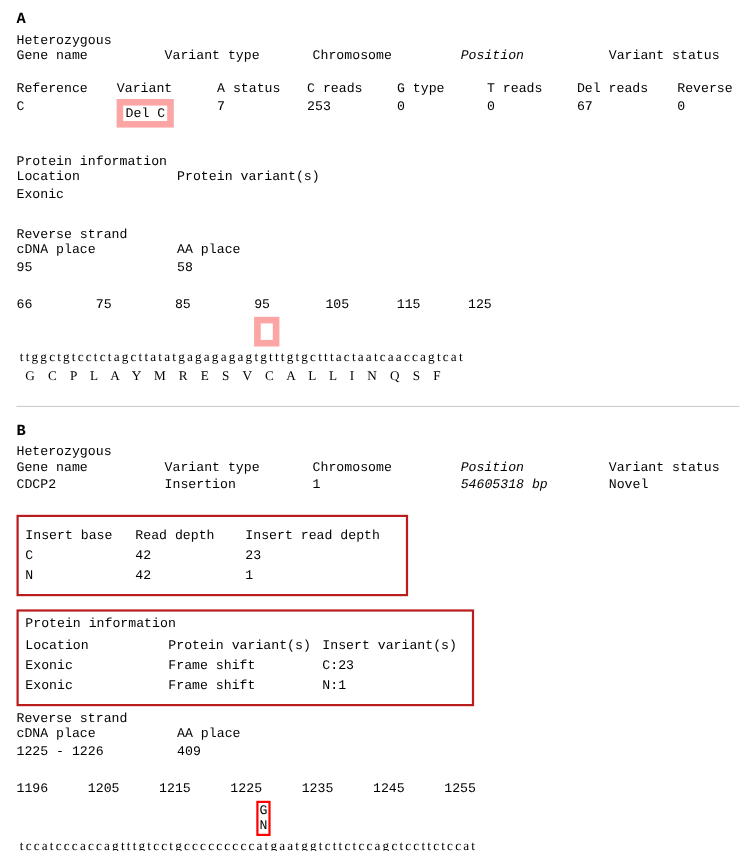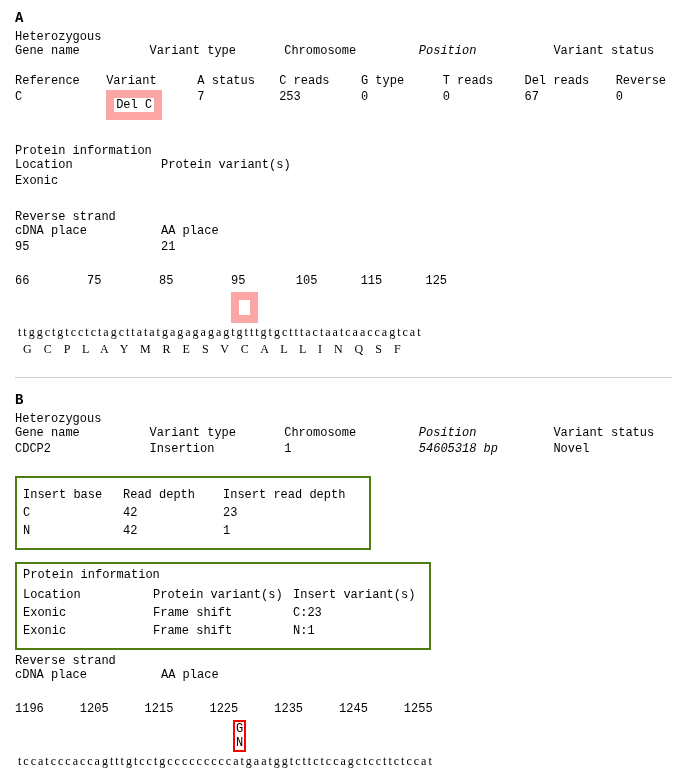--- a/index.html
+++ b/index.html
@@ -25,26 +25,26 @@
       margin-bottom: 2px;
     }
     .col1 { width: 120px; }
     .col2 { width: 120px; }
     .col3 { width: 120px; }
     .col4 { width: 120px; font-style: italic; }
     .col5 { width: 120px; }
 
     .highlighted-box {
       display: inline-block;
-      border: 8px solid #fca5a5;
+      border: 6px solid #fca5a5;
       padding: 0 2px;
       line-height: 1.2;
     }
     .red-box {
-      border: 2px solid #4d7c0f;
+      border: 2px solid #b91c1c;
       padding: 4px 6px;
       margin: 4px 0;
       display: inline-block;
     }
     .divider {
       border: none;
       border-top: 1px solid #ccc;
       margin: 14px 0;
     }
     .sequence-row {
@@ -140,21 +140,21 @@
 
   
   <div>
     <div>Reverse strand</div>
     <div class="label-row">
       <span style="width:130px">cDNA place</span>
       <span style="width:130px">AA place</span>
     </div>
     <div class="label-row">
       <span style="width:130px">95</span>
-      <span style="width:130px">21</span>
+      <span style="width:130px">58</span>
     </div>
   </div>
 
   <br>
 
   
   <div class="positions-row">66&nbsp;&nbsp;&nbsp;&nbsp;&nbsp;&nbsp;&nbsp;&nbsp;75&nbsp;&nbsp;&nbsp;&nbsp;&nbsp;&nbsp;&nbsp;&nbsp;85&nbsp;&nbsp;&nbsp;&nbsp;&nbsp;&nbsp;&nbsp;&nbsp;95&nbsp;&nbsp;&nbsp;&nbsp;&nbsp;&nbsp;&nbsp;105&nbsp;&nbsp;&nbsp;&nbsp;&nbsp;&nbsp;115&nbsp;&nbsp;&nbsp;&nbsp;&nbsp;&nbsp;125</div>
 
   
   <div style="white-space:pre; margin: 2px 0; padding-left:0;"><span style="display:inline-block; width:216px;"></span><span class="highlighted-box">&nbsp;</span></div>
@@ -242,20 +242,24 @@
 
   <br>
 
   
   <div>
     <div>Reverse strand</div>
     <div class="label-row">
       <span style="width:130px">cDNA place</span>
       <span style="width:130px">AA place</span>
     </div>
+    <div class="label-row">
+      <span style="width:130px">1225 - 1226</span>
+      <span style="width:130px">409</span>
+    </div>
   </div>
 
   <br>
 
   
   <div class="positions-row">1196&nbsp;&nbsp;&nbsp;&nbsp;&nbsp;1205&nbsp;&nbsp;&nbsp;&nbsp;&nbsp;1215&nbsp;&nbsp;&nbsp;&nbsp;&nbsp;1225&nbsp;&nbsp;&nbsp;&nbsp;&nbsp;1235&nbsp;&nbsp;&nbsp;&nbsp;&nbsp;1245&nbsp;&nbsp;&nbsp;&nbsp;&nbsp;1255</div>
 
   
   <div style="white-space:pre; margin: 2px 0;"><span style="display:inline-block; width:218px;"></span><span class="strand-pos-box-red">G<br>N</span></div>
 

